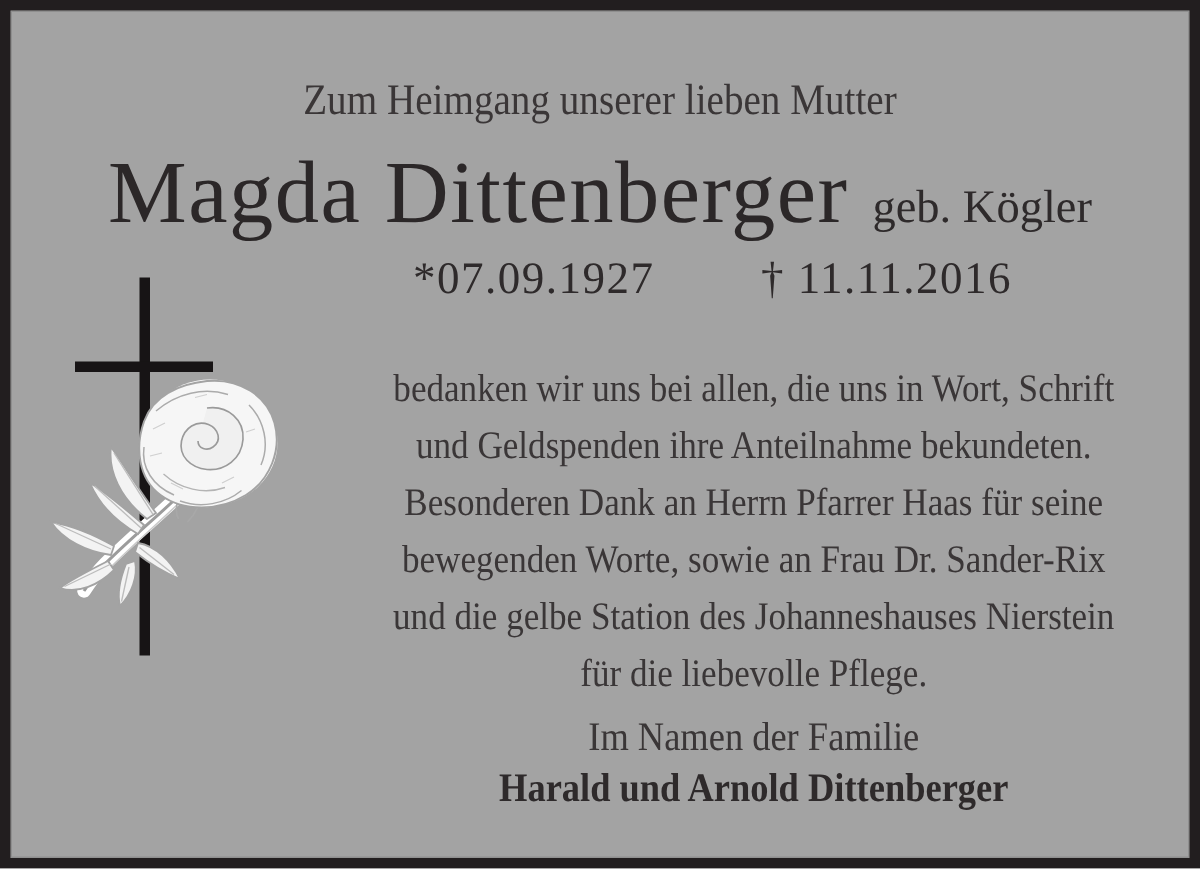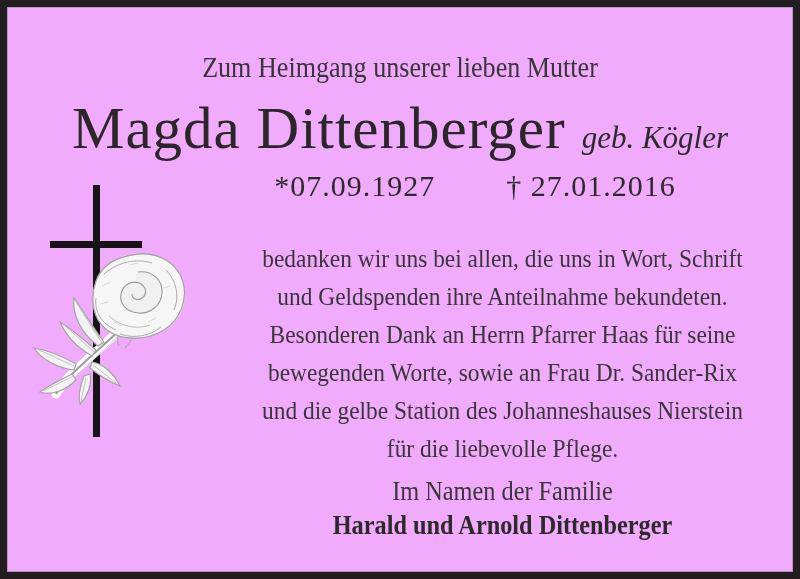--- a/index.html
+++ b/index.html
@@ -7,21 +7,21 @@
     padding: 0;
     background: #ffffff;
     font-family: "Liberation Serif", "DejaVu Serif", serif;
   }
   .notice-frame {
     position: relative;
     width: 800px;
     height: 579px;
     box-sizing: border-box;
     border: 7px solid #221e1f;
-    background: #f0abfc;
+    background: #a3a3a3;
     box-shadow: inset 0 0 0 1px rgba(120,120,120,0.45);
     overflow: hidden;
     color: #343031;
   }
   .intro-line {
     position: absolute;
     left: 0; right: 0;
     top: 44px;
     text-align: center;
     font-size: 29px;
@@ -44,21 +44,20 @@
     line-height: 1;
     letter-spacing: 1px;
     color: #2b2728;
     text-align: right;
   }
   .maiden-name {
     font-size: 31px;
     line-height: 1;
     margin-left: 16px;
     color: #2e2a2b;
-    font-style: italic;
   }
   .dates-row {
     position: absolute;
     left: 0; right: 0;
     top: 162px;
     display: flex;
     justify-content: center;
     gap: 71px;
     transform: translateX(75px);
     font-size: 30px;
@@ -125,21 +124,21 @@
 
   <div class="intro-line">Zum Heimgang unserer lieben Mutter</div>
 
   <div class="name-row">
     <span class="deceased-name">Magda Dittenberger</span>
     <span class="maiden-name">geb. Kögler</span>
   </div>
 
   <div class="dates-row">
     <span class="birth-date">*07.09.1927</span>
-    <span class="death-date">† 27.01.2016</span>
+    <span class="death-date">† 11.11.2016</span>
   </div>
 
   <div class="cross-vertical"></div>
   <div class="cross-horizontal"></div>
 
   <svg class="rose-sketch" viewBox="0 0 170 160" xmlns="http://www.w3.org/2000/svg" aria-hidden="true">
 
     <path d="M100 72 C 84 88, 62 106, 44 124 C 38 130, 34 136, 30 142" fill="none" stroke="#ffffff" stroke-width="9" stroke-linecap="round"></path>
     <path d="M100 72 C 84 88, 62 106, 44 124 C 38 130, 34 136, 30 142" fill="none" stroke="#9c9c9c" stroke-width="2"></path>
     <path d="M102 75 C 87 90, 66 108, 48 126" fill="none" stroke="#c9c9c9" stroke-width="1"></path>

